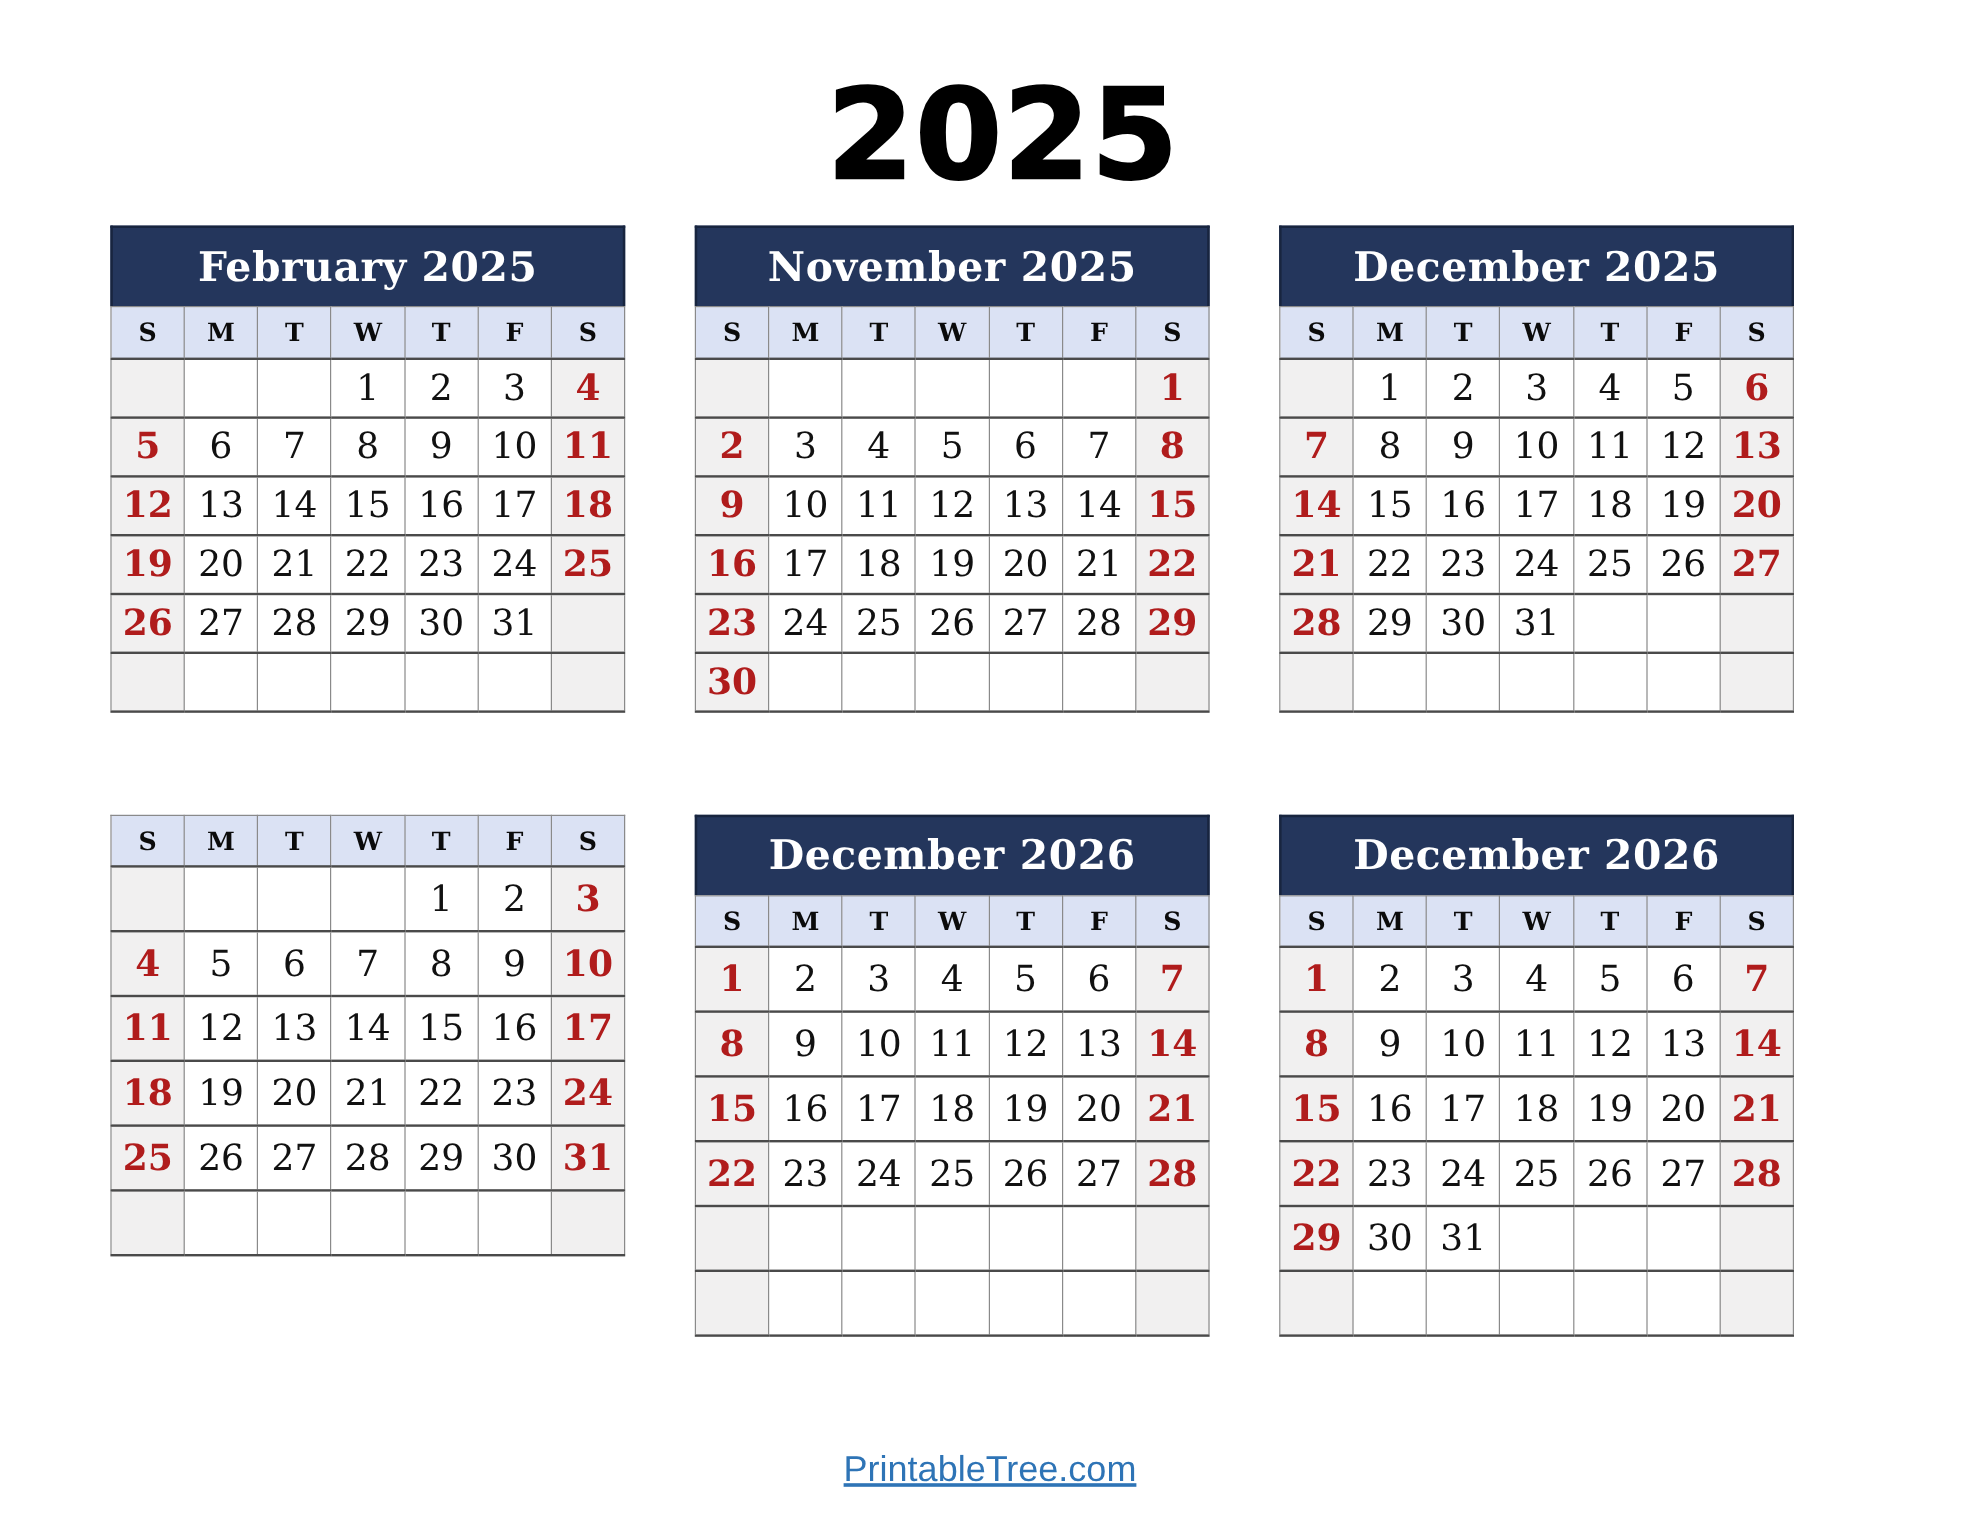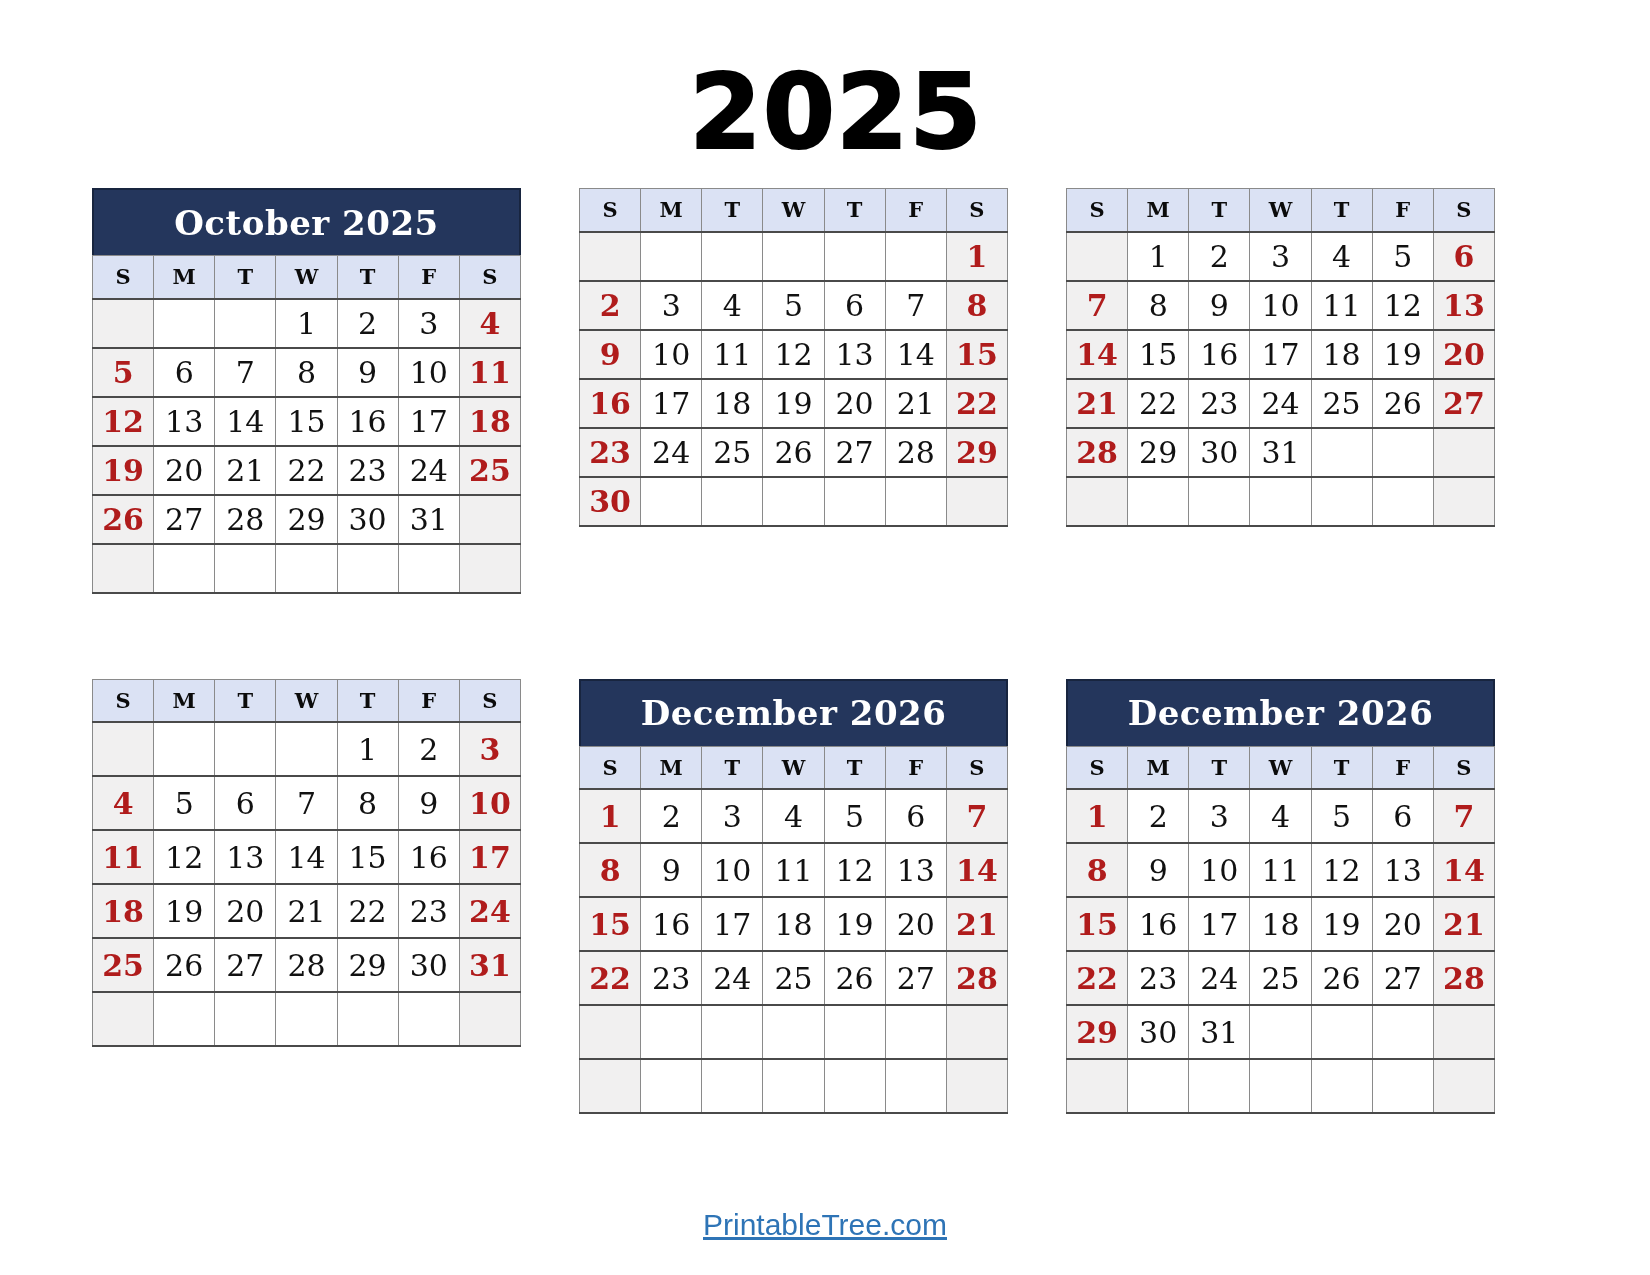--- a/index.html
+++ b/index.html
@@ -104,21 +104,21 @@
     cursor:pointer;
   }
 </style>
 </head>
 <body>
 
 <div class="page">
   <h1 class="year-title">2025</h1>
   <div class="calendar-grid">
       <div class="month-card">
-        <div class="month-title">October 2025</div>
+        <div class="month-title">February 2025</div>
         <table class="month-table">
           <thead>
             <tr>
               <th>S</th>
               <th>M</th>
               <th>T</th>
               <th>W</th>
               <th>T</th>
               <th>F</th>
               <th>S</th>
@@ -176,20 +176,21 @@
               <td class="day"></td>
               <td class="day"></td>
               <td class="day"></td>
               <td class="day"></td>
               <td class="day weekend"></td>
             </tr>
           </tbody>
         </table>
       </div>
       <div class="month-card">
+        <div class="month-title">November 2025</div>
         <table class="month-table">
           <thead>
             <tr>
               <th>S</th>
               <th>M</th>
               <th>T</th>
               <th>W</th>
               <th>T</th>
               <th>F</th>
               <th>S</th>
@@ -247,20 +248,21 @@
               <td class="day"></td>
               <td class="day"></td>
               <td class="day"></td>
               <td class="day"></td>
               <td class="day weekend"></td>
             </tr>
           </tbody>
         </table>
       </div>
       <div class="month-card">
+        <div class="month-title">December 2025</div>
         <table class="month-table">
           <thead>
             <tr>
               <th>S</th>
               <th>M</th>
               <th>T</th>
               <th>W</th>
               <th>T</th>
               <th>F</th>
               <th>S</th>

